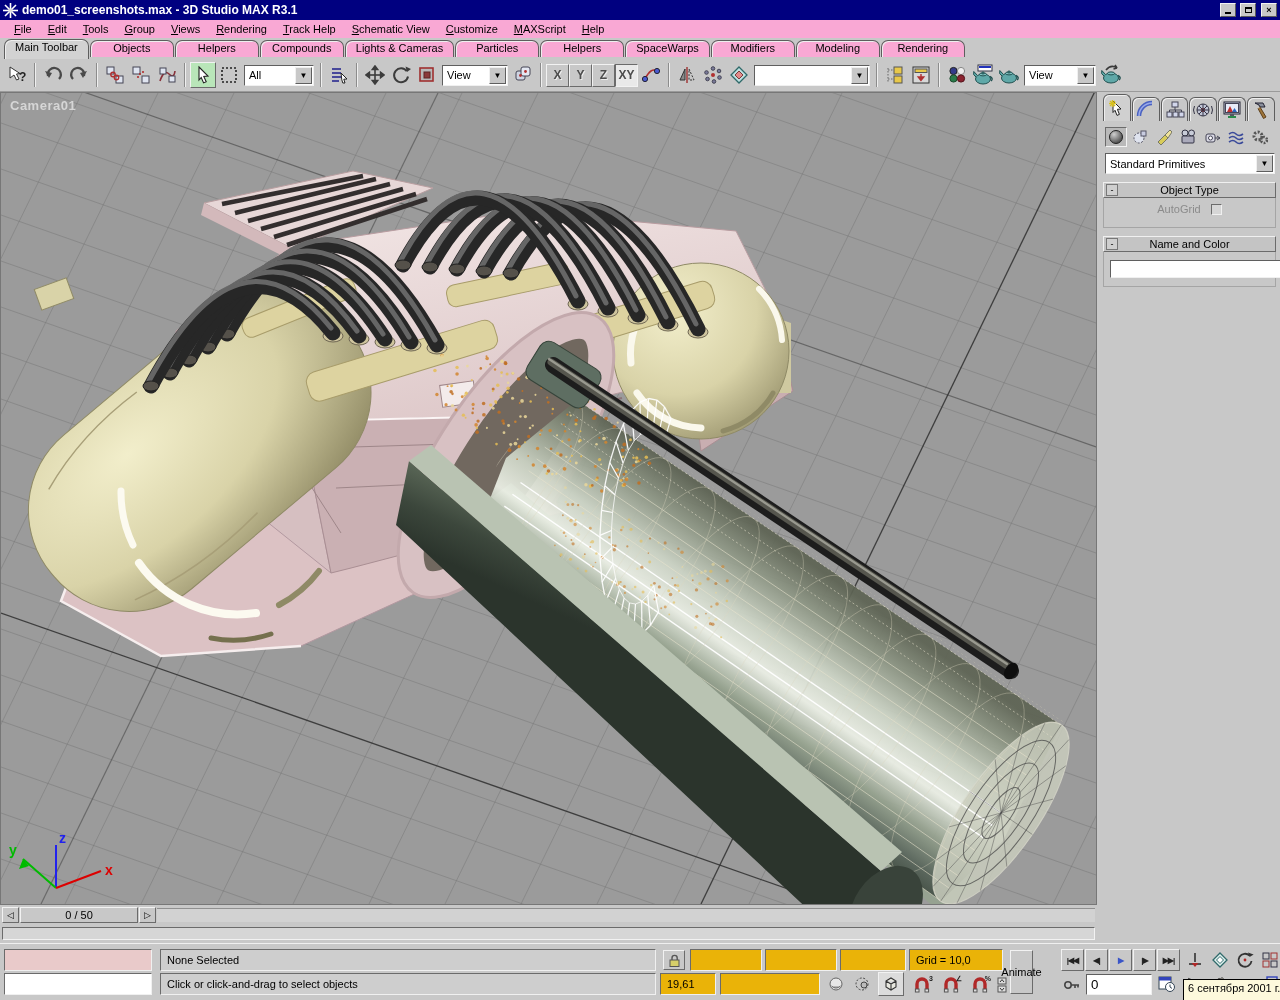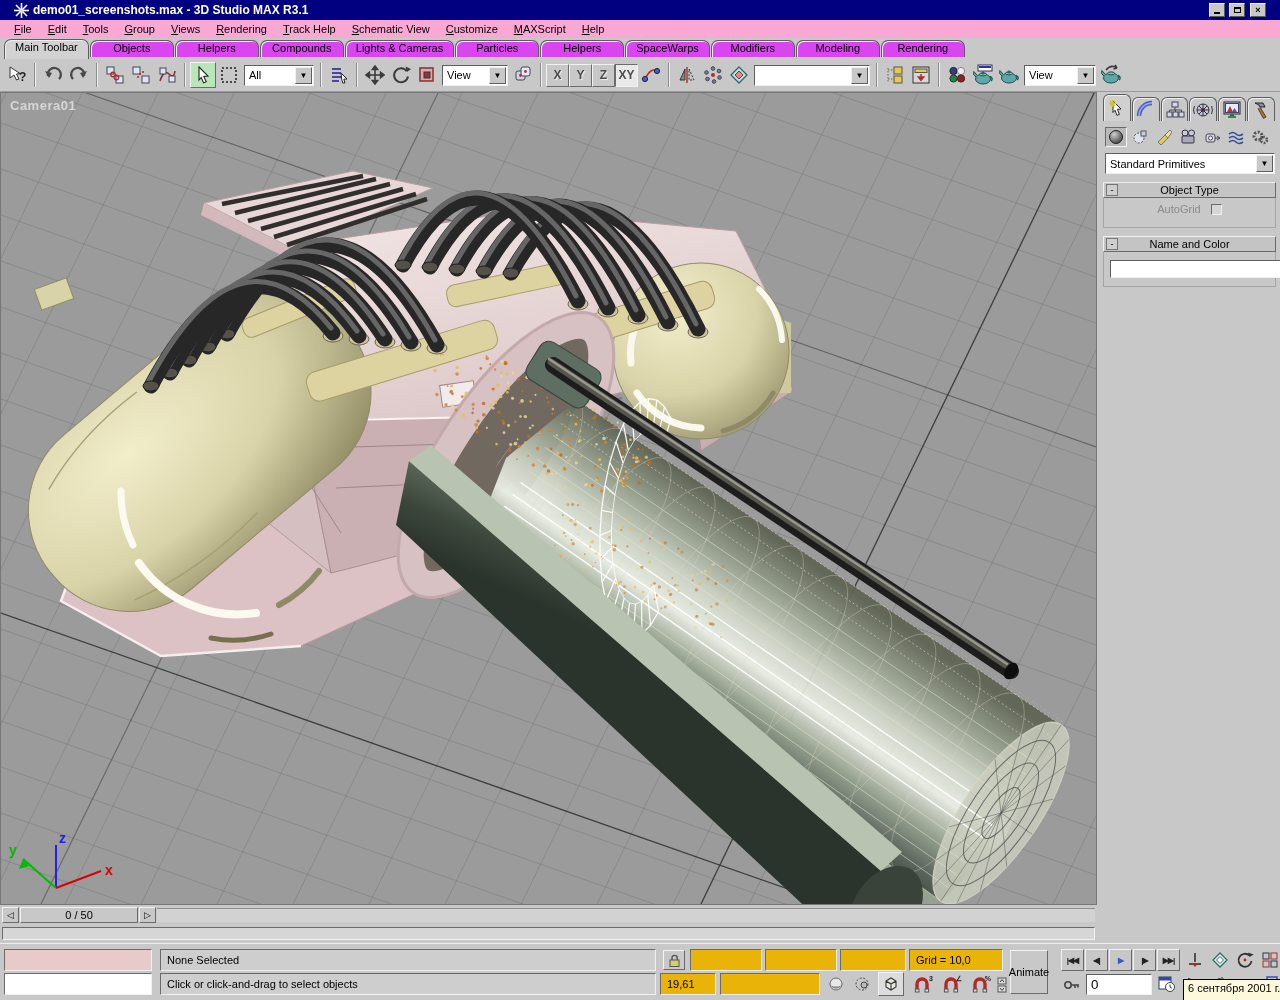--- a/index.html
+++ b/index.html
@@ -3,33 +3,33 @@
 <meta charset="utf-8">
 <style>
   *{margin:0;padding:0;box-sizing:border-box}
   html,body{width:1280px;height:1000px;overflow:hidden;background:#c8c8c8;
     font-family:"Liberation Sans",sans-serif;font-size:11px;color:#000;-webkit-font-smoothing:none}
   .abs{position:absolute}
   .out{border:1px solid;border-color:#f2f2f2 #6b6b6b #6b6b6b #f2f2f2}
   .in{border:1px solid;border-color:#6b6b6b #f2f2f2 #f2f2f2 #6b6b6b}
   .btn{background:#c8c8c8;display:flex;align-items:center;justify-content:center;cursor:default}
   
-  #titlebar{left:0;top:0;width:1280px;height:20px;display:flex;align-items:center;padding:0 14px;gap:4px}
+  #titlebar{left:0;top:0;width:1280px;height:20px;display:flex;align-items:center;padding:0 3px;gap:4px}
   #title-text{color:#fff;font-weight:bold;font-size:12px;flex:1;white-space:nowrap}
   .wbtn{width:16px;height:14px;background:#c8c8c8;display:flex;align-items:center;justify-content:center;
         border:1px solid;border-color:#f2f2f2 #5a5a5a #5a5a5a #f2f2f2;font-size:9px;font-weight:bold}
   .min-glyph{width:6px;height:2px;background:#000;margin-top:6px}
   .res-glyph{width:7px;height:6px;border:1px solid #000;border-top-width:2px}
   
   #menubar{left:0;top:20px;width:1280px;height:18px;display:flex;align-items:center;padding-left:6px;background:#f9a8d4}
   .m-item{display:inline-block;padding:1px 8px;white-space:nowrap}
   .m-item::first-letter{text-decoration:underline}
   
   #tabbar{left:0;top:38px;width:1280px;height:21px;background:#c8c8c8;display:flex;align-items:center;padding-left:4px}
-  .tab{height:17px;min-width:84px;padding:1px 10px 0;text-align:center;background:#d946ef;
+  .tab{height:17px;min-width:84px;padding:1px 10px 0;text-align:center;background:#f9a8d4;
        border:1px solid #5e5e5e;border-bottom:none;border-top-left-radius:7px;border-top-right-radius:7px;
        box-shadow:inset 1px 1px 0 #eee;margin-right:1px;white-space:nowrap}
   .tab.active{height:20px;background:#d2d2d2;font-weight:normal}
   
   #toolbar{left:0;top:59px;width:1280px;height:33px;background:#c8c8c8;display:flex;align-items:center;padding-left:4px;border-bottom:1px solid #9a9a9a}
   .tbtn{width:26px;height:26px;position:relative}
   .tbtn svg{display:block}
   .vsep{width:2px;height:24px;border-left:1px solid #8c8c8c;border-right:1px solid #efefef;margin:0 4px}
   .combo{height:21px;background:#fff;border:1px solid;border-color:#5f5f5f #f0f0f0 #f0f0f0 #5f5f5f;
          display:flex;align-items:center;position:relative;padding-left:4px;margin:0 2px}
@@ -71,21 +71,21 @@
   .tsbtn{width:17px;height:16px;font-size:9px}
   #ts-thumb{width:118px;height:16px;font-size:11px}
   #ts-track{flex:1;height:14px;background:#d2d2d2;border-top:1px solid #8f8f8f}
   #trackbar{left:0;top:925px;width:1097px;height:18px;background:#c8c8c8;padding:2px}
   #trackbar .in{height:13px;background:#d6d6d6}
   #statusbar{left:0;top:943px;width:1280px;height:57px;background:#c8c8c8;border-top:1px solid #efefef}
   .sfield{position:absolute;background:#eab308;border:1px solid;border-color:#6b6b6b #f0f0f0 #f0f0f0 #6b6b6b;
           display:flex;align-items:center;padding:0 6px;white-space:nowrap}
   .lite{background:#cecece}
   .miniicon{position:absolute;width:22px;height:21px}
-  #animate-btn{position:absolute;left:1010px;top:6px;width:38px;height:44px;font-size:11px}
+  #animate-btn{position:absolute;left:1010px;top:6px;width:23px;height:44px;font-size:11px}
   .pbtn{position:absolute;height:22px;top:5px;font-size:8px;letter-spacing:-1px;font-weight:bold;color:#222}
   .navb{position:absolute;width:24px;height:22px}
   #tooltip{position:absolute;left:1183px;top:35px;width:110px;height:22px;background:#fdf9dc;border:1px solid #000;
            padding:2px 4px;z-index:50;white-space:nowrap}
   .sup{font-size:7px;font-weight:bold;position:absolute;right:2px;top:1px;color:#222}
   input{outline:none}
 </style>
 </head>
 <body>
 

